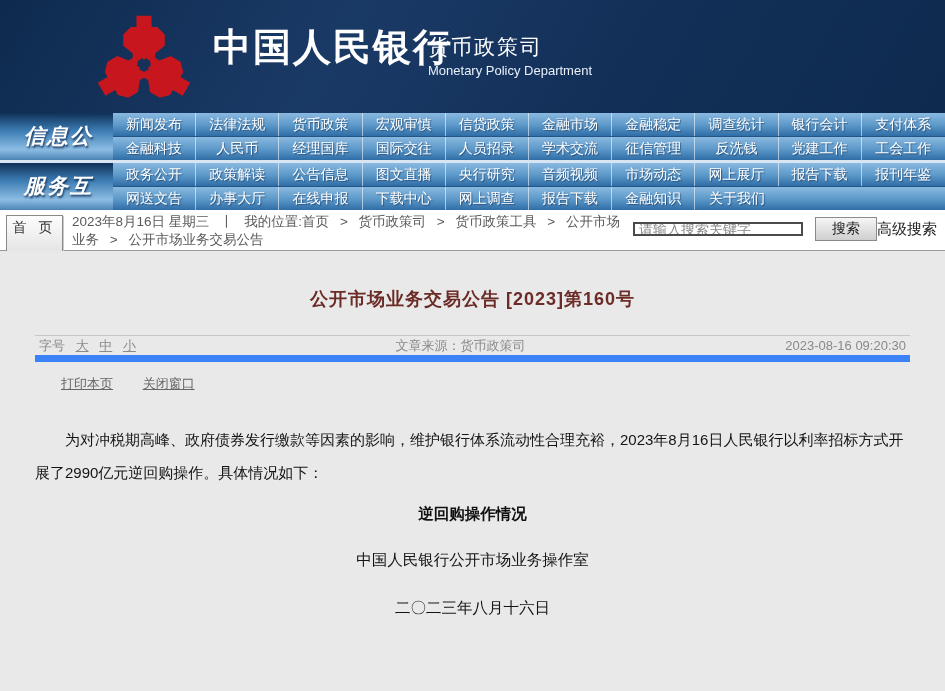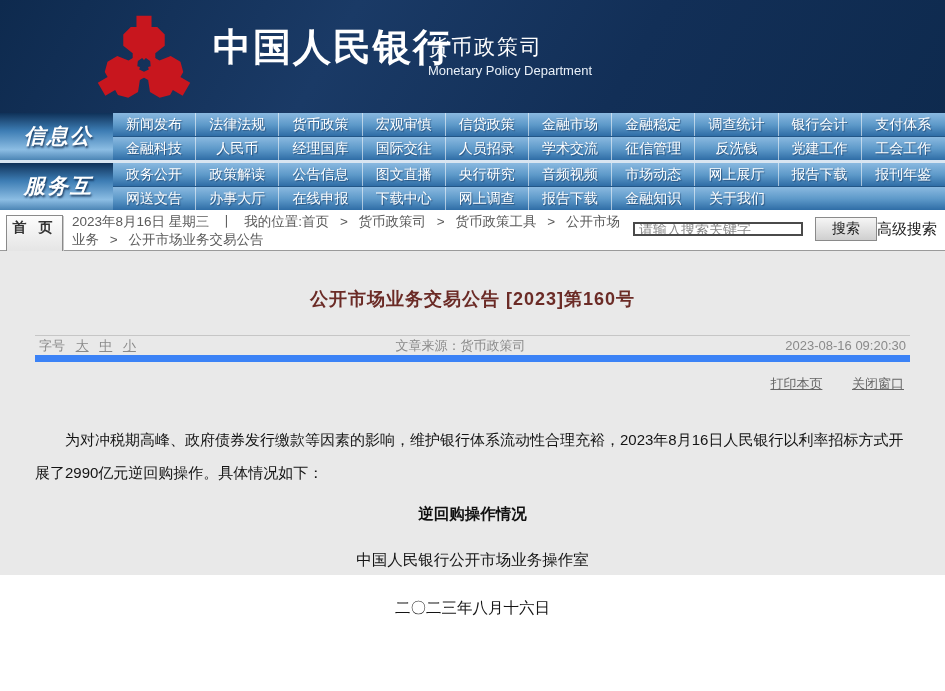--- a/index.html
+++ b/index.html
@@ -33,45 +33,45 @@
     font-size:14px; line-height:23px; border-right:1px solid rgba(255,255,255,.55);
     cursor:pointer; white-space:nowrap; overflow:hidden;
     text-shadow:1px 1px 1px rgba(15,45,85,.6); }
   .nav-item.last { border-right:none; }
 
   
   .crumbbar { position:absolute; top:210px; left:0; width:945px; height:41px;
     background:#ffffff; border-bottom:1px solid #9a9a9a; }
   .home-btn { position:absolute; left:6px; top:5px; width:57px; height:41px;
     background:linear-gradient(#fdfdfd,#e2e2e2); border:1px solid #8a8a8a;
-    box-shadow:1px 1px 0 #c9c9c9; font-size:14px; font-weight:bold; color:#333;
+    box-shadow:1px 1px 0 #c9c9c9; font-size:14px; font-weight:normal; color:#333;
     text-align:center; line-height:23px; letter-spacing:4px; cursor:pointer; }
   .crumb-text { position:absolute; left:72px; top:3px; width:552px;
     font-size:13.5px; color:#5a5a5a; line-height:18px; word-break:break-all; }
   .crumb-text a { color:#5a5a5a; text-decoration:none; cursor:pointer; }
   .crumb-sep { margin:0 7px; }
   .search-area { position:absolute; right:8px; top:7px; display:flex; align-items:center; }
   .search-input { width:170px; height:14px; border:2px solid #4a4a4a; font-size:14px;
     padding:0 4px; color:#333; background:#fff; }
   .search-input::placeholder { color:#8a8a8a; }
   .search-btn { margin-left:12px; height:24px; padding:0 16px;
     background:linear-gradient(#f6f6f6,#cfcfcf); border:1px solid #8a8a8a;
     font-size:14px; color:#222; cursor:pointer; }
   .adv-link { font-size:15px; color:#222; text-decoration:none; cursor:pointer; }
 
   
-  .content { position:absolute; top:251px; left:0; width:945px; height:324px; background:#e9e9e9; }
+  .content { position:absolute; top:251px; left:0; width:945px; height:440px; background:#e9e9e9; }
   .sheet { margin:0 35px; }
   .art-title { text-align:center; margin-top:36px; font-size:18px; font-weight:bold;
     color:#6b2b26; letter-spacing:1px; }
   .meta-row { margin-top:24px; height:27px; border-top:1px solid #c6c6c6; border-bottom:7px solid #3b82f6;
     display:flex; align-items:center; justify-content:space-between;
     color:#8a8a8a; font-size:13px; padding:0 4px; }
   .size-link { margin-left:7px; text-decoration:underline; color:#8a8a8a; cursor:pointer; }
-  .actions { text-align:right; margin-top:13px; font-size:13px; padding-right:6px; }
+  .actions { margin-top:13px; font-size:13px; padding-right:6px; }
   .actions a { color:#666; text-decoration:underline; margin-left:26px; cursor:pointer; }
   .body-par { margin-top:30px; font-size:15px; color:#141414; line-height:33px;
     text-indent:2em; }
   .tbl-caption { text-align:center; margin-top:15px; font-size:15.5px; font-weight:bold; color:#111; }
   table.op { margin:13px auto 0; width:523px; border-collapse:collapse; border:2px solid #2b2b2b; }
   table.op td { border:1px solid #2b2b2b; height:39px; text-align:center;
     font-size:14.5px; color:#222; }
   .signoff { text-align:center; font-size:15.5px; color:#141414; }
   .signoff.s1 { margin-top:25px; }
   .signoff.s2 { margin-top:27px; }

